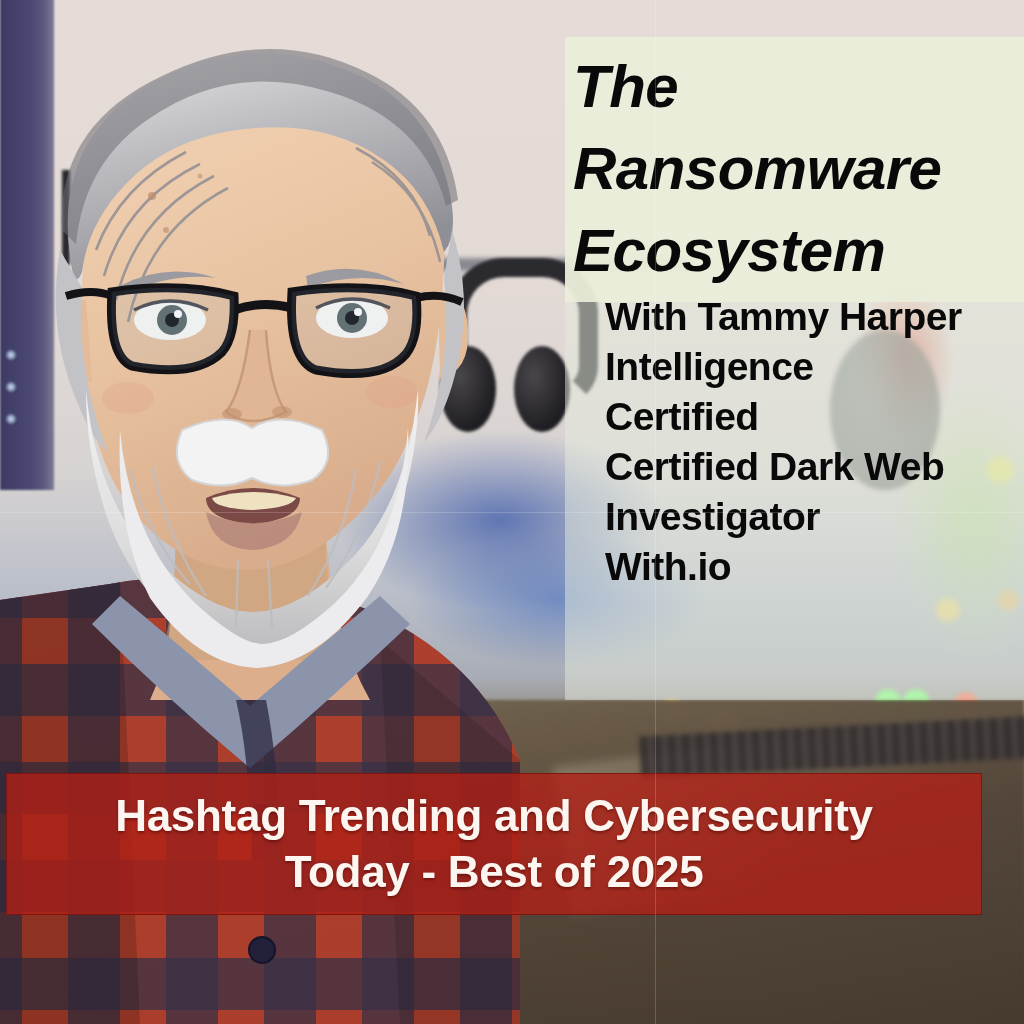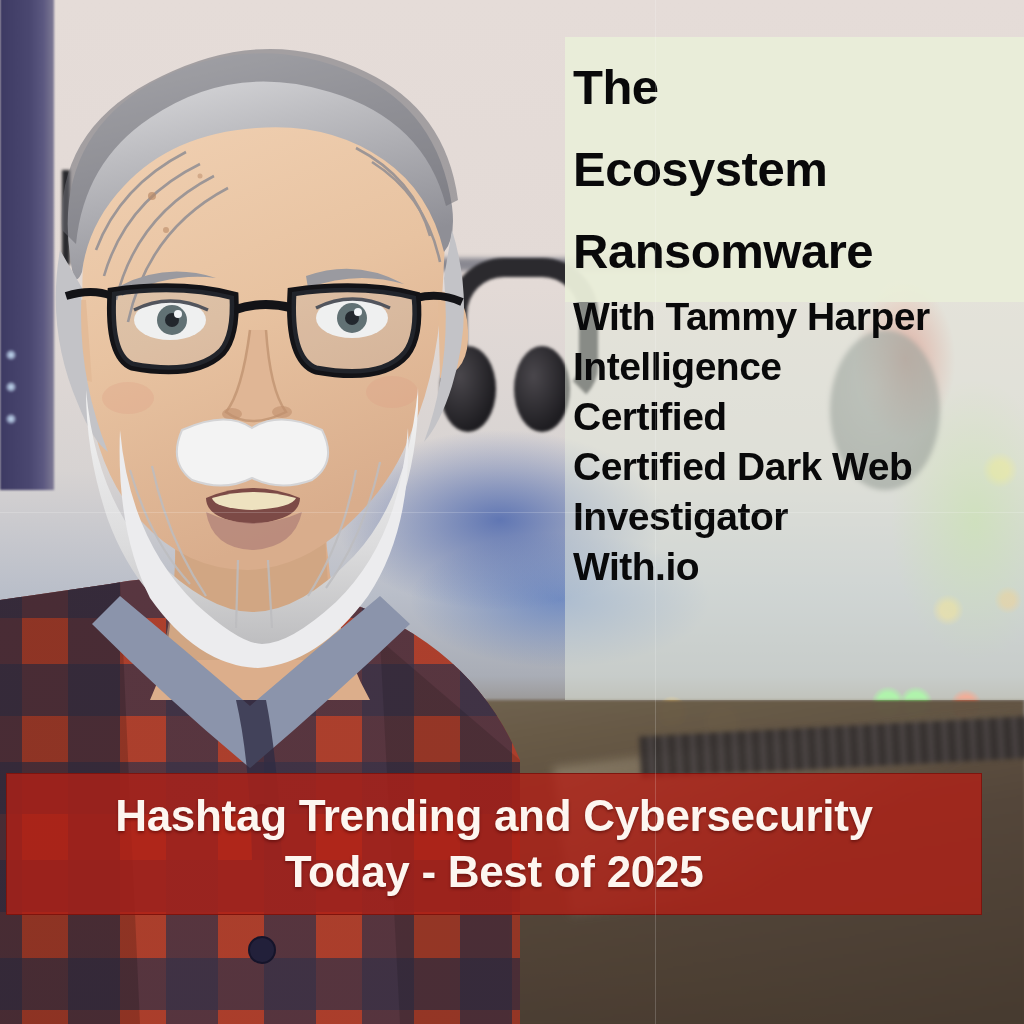--- a/index.html
+++ b/index.html
@@ -140,30 +140,32 @@
     background: rgba(230,236,222,.50);
   }
   .text-block {
     position: absolute;
     left: 573px; top: 46px;
     width: 450px;
     color: #09090a;
     letter-spacing: -0.5px;
   }
   .title-line {
-    font-size: 49px;
+    font-size: 60px;
     font-weight: 700;
     line-height: 82px;
     white-space: nowrap;
+    font-style: italic;
   }
   .sub-line {
     font-size: 39px;
     font-weight: 700;
     line-height: 50px;
     white-space: nowrap;
+    margin-left: 32px;
   }
 
   
   .banner {
     position: absolute;
     left: 6px; top: 773px;
     width: 976px; height: 142px;
     background: rgba(176,33,22,.80);
     border: 1px solid rgba(120,18,12,.85);
     box-sizing: border-box;
@@ -357,22 +359,22 @@
       <circle cx="166" cy="230" r="3" fill="#b98a68" opacity=".6"></circle>
       <circle cx="200" cy="176" r="2.5" fill="#b98a68" opacity=".5"></circle>
     </svg>
   </div>
 
   <div class="title-panel"></div>
   <div class="sub-panel"></div>
 
   <div class="text-block">
     <div class="title-line">The</div>
+    <div class="title-line">Ransomware</div>
     <div class="title-line">Ecosystem</div>
-    <div class="title-line">Ransomware</div>
     <div class="sub-line">With Tammy Harper</div>
     <div class="sub-line">Intelligence</div>
     <div class="sub-line">Certified</div>
     <div class="sub-line">Certified Dark Web</div>
     <div class="sub-line">Investigator</div>
     <div class="sub-line">With.io</div>
   </div>
 
   <div class="banner">
     <div class="banner-line">Hashtag Trending and Cybersecurity</div>

